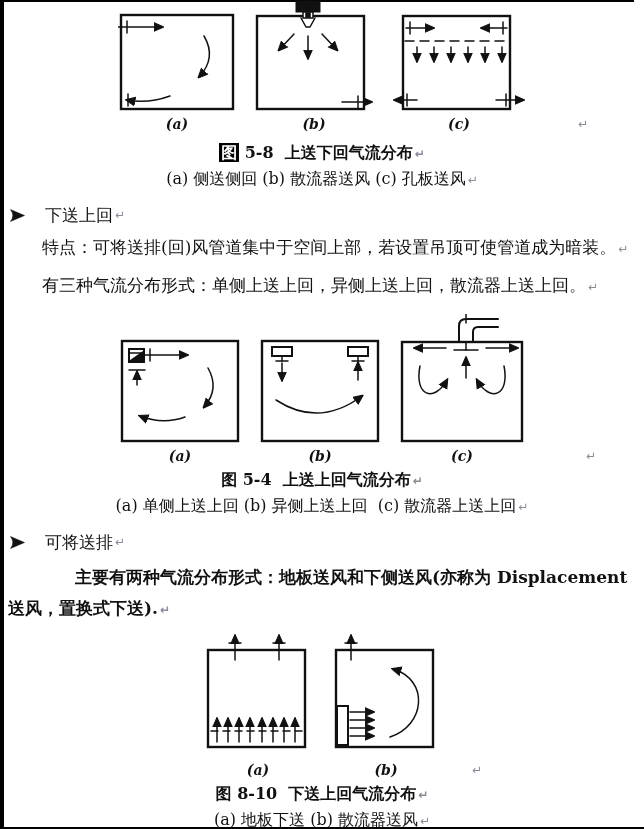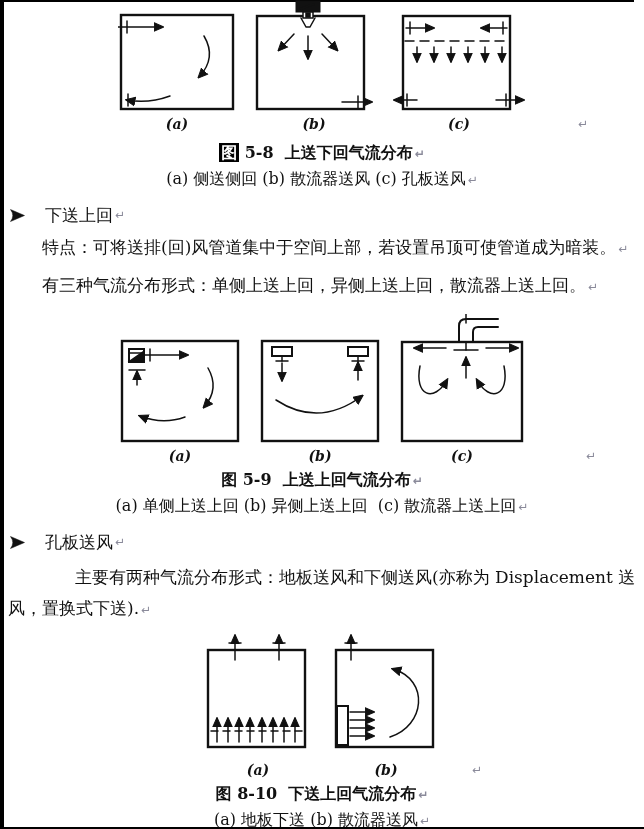--- a/index.html
+++ b/index.html
@@ -21,21 +21,21 @@
           font-family:"DejaVu Serif","Liberation Serif",serif;}
   .caption{text-align:center;font-size:16px;line-height:22px;margin-top:9px;white-space:pre-wrap;font-weight:bold;}
   .caption.tight{margin-top:4px;}
   .subcaption{text-align:center;font-size:16px;line-height:22px;margin-top:3px;white-space:pre-wrap;}
   .hl{background:#000;color:#fff;padding:0 2px;}
   .pmark{color:#8a8a9a;font-family:"DejaVu Sans","Liberation Sans",sans-serif;font-size:12px;margin-left:2px;}
   .fig-pmark{position:absolute;bottom:2px;}
   .bullet-line{display:flex;align-items:center;margin:12px 0 0 10px;font-size:17px;line-height:24px;}
   .bullet-icon{display:inline-flex;margin-right:20px;}
   .para{font-size:17px;line-height:31px;margin:5px 4px 0 42px;white-space:pre-wrap;}
-  .para.hang{margin-left:8px;margin-right:0;text-indent:67px;margin-top:8px;}
+  .para.hang{margin-left:8px;margin-right:0;text-indent:67px;margin-top:8px;font-weight:bold;}
   svg line,svg path,svg rect,svg polygon{stroke:#111;}
 </style>
 </head>
 <body>
 
 <svg width="0" height="0" style="position:absolute">
   <defs>
     <marker id="ah" viewBox="0 0 10 10" refX="8" refY="5" markerWidth="7" markerHeight="7" orient="auto-start-reverse">
       <path d="M0.5,1 L9.5,5 L0.5,9 z" fill="#111" stroke="none"></path>
     </marker>
@@ -157,30 +157,30 @@
         <line x1="87" y1="34" x2="118" y2="34" marker-end="url(#ah)"></line>
         <line x1="67" y1="64" x2="67" y2="44" marker-end="url(#ah)"></line>
         <path d="M21,52 C15,82 35,89 48,66" marker-end="url(#ah)"></path>
         <path d="M105,52 C111,82 91,89 78,66" marker-end="url(#ah)"></path>
       </svg>
       <div class="plabel">(c)</div>
     </div>
     <span class="pmark fig-pmark" style="right:48px">↵</span>
   </div>
 
-  <div class="caption tight"><span>图 5-9  上送上回气流分布</span><span class="pmark">↵</span></div>
+  <div class="caption tight"><span>图 5-4  上送上回气流分布</span><span class="pmark">↵</span></div>
   <div class="subcaption"><span>(a) 单侧上送上回 (b) 异侧上送上回  (c) 散流器上送上回</span><span class="pmark">↵</span></div>
 
   <div class="bullet-line">
     <span class="bullet-icon">
       <svg width="15" height="13" viewBox="0 0 15 13">
           <path d="M0.5,0.5 Q5,6.5 0.5,12.5 L14.5,6.5 z" fill="#111" stroke="#111" stroke-width="0.5"></path>
         </svg>
     </span>
-    <span>孔板送风</span>
+    <span>可将送排</span>
     <span class="pmark">↵</span>
   </div>
   <div class="para hang"><span>主要有两种气流分布形式：地板送风和下侧送风(亦称为 Displacement 送风，置换式下送).</span><span class="pmark">↵</span></div>
 
   <div class="fig-row row3">
     <div class="panel">
       <svg width="106" height="124" viewBox="0 0 106 124" fill="none" stroke-width="1.5" stroke-linecap="round">
         <rect x="3" y="16" width="97" height="97" stroke-width="2.4"></rect>
         <line x1="30" y1="26" x2="30" y2="2" marker-end="url(#ah)"></line>
         <line x1="24" y1="9" x2="36" y2="9"></line>

